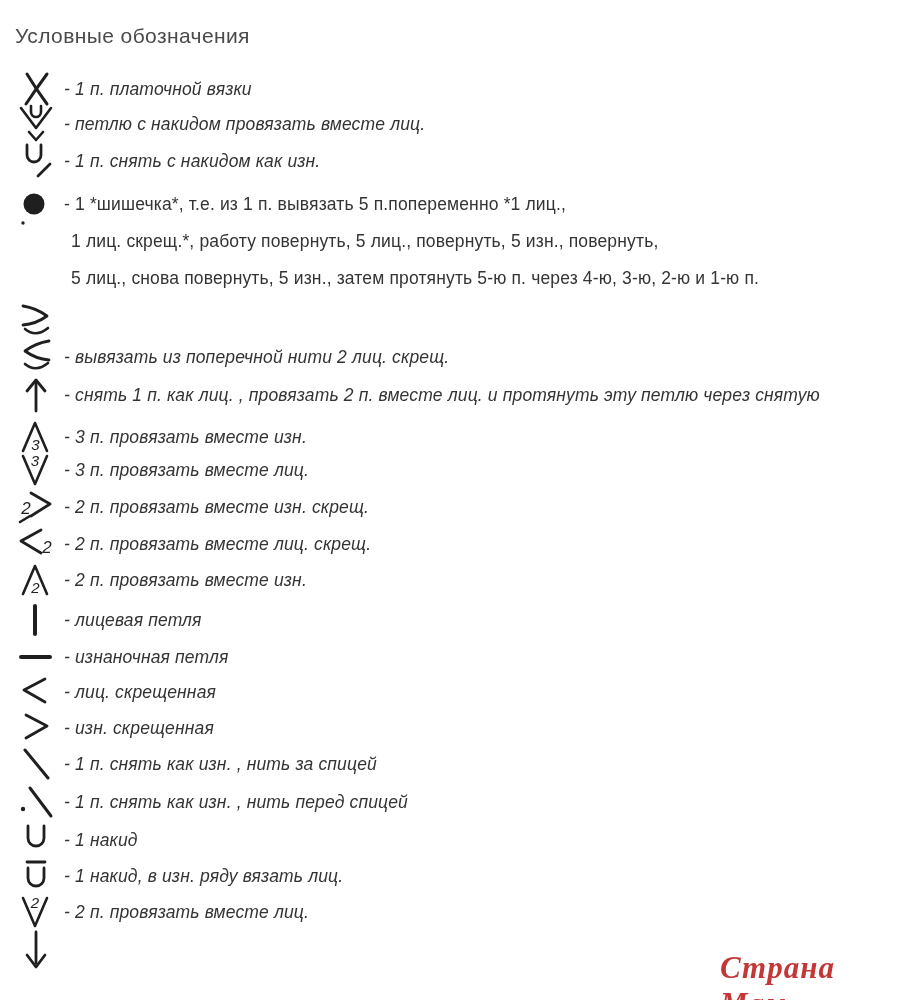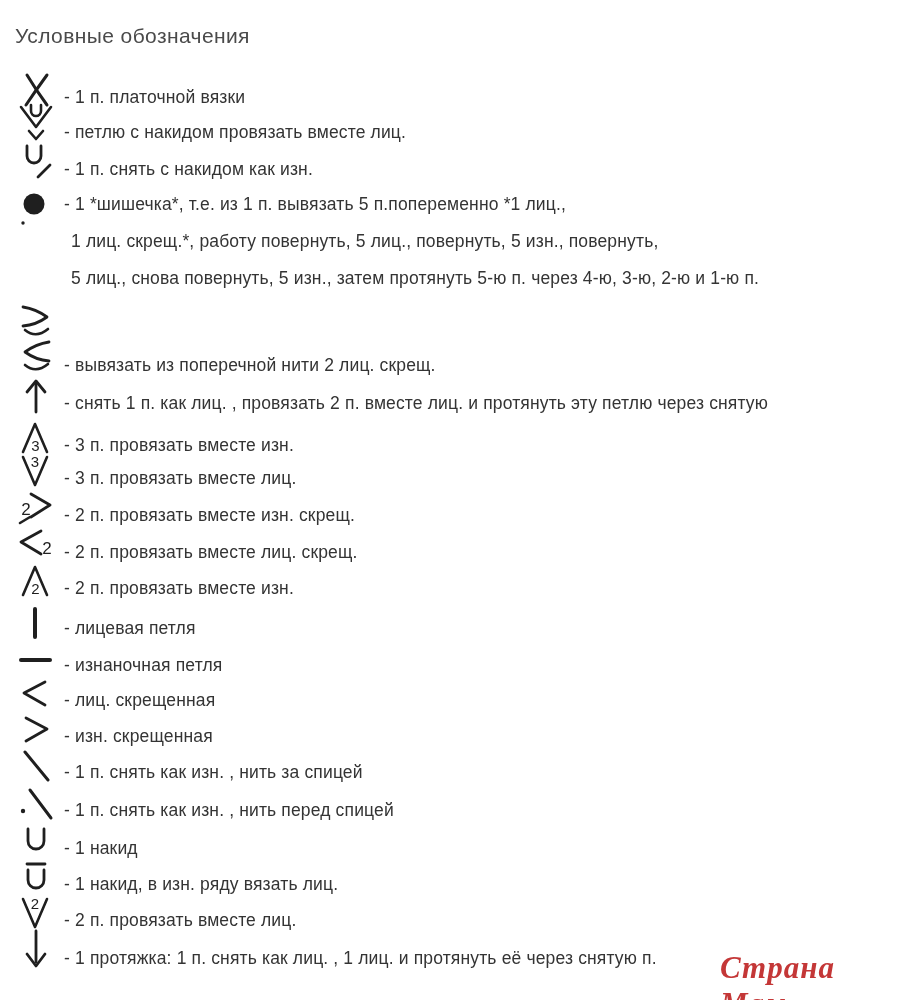--- a/index.html
+++ b/index.html
@@ -11,21 +11,21 @@
     color:#343434;
     overflow:hidden;
     border-radius:24px;
   }
   .title{
     position:absolute;left:15px;top:24px;
     font-size:21px;color:#4a4a4a;letter-spacing:.4px;
   }
   .row{
     position:absolute;left:14px;width:904px;height:38px;
-    display:flex;align-items:flex-end;
+    display:flex;align-items:center;font-style:italic;
   }
   .sym{
     flex:0 0 44px;display:flex;align-items:center;justify-content:center;
     color:#1f1f1f;
   }
   .txt{
     padding-left:6px;font-size:17.5px;letter-spacing:.15px;
     white-space:nowrap;color:#343434;
   }
   
@@ -273,18 +273,17 @@
     <span class="txt">- 2 п. провязать вместе лиц.</span>
   </div>
 
   <div class="row r22">
     <span class="sym">
       <svg width="26" height="40" viewBox="0 0 26 40">
         <path d="M13,2 V33" stroke="currentColor" stroke-width="2.8" fill="none" stroke-linecap="round"></path>
         <path d="M4,25 L13,37 L22,25" stroke="currentColor" stroke-width="2.8" fill="none" stroke-linecap="round" stroke-linejoin="round"></path>
       </svg>
     </span>
-    <span class="txt">- 1 протяжка: 1 п. снять как лиц. , 1 лиц. и протянуть её через снятую п.</span>
   </div>
 
   <div class="watermark">Страна Мам</div>
 
 </div>
 
 </body></html>

